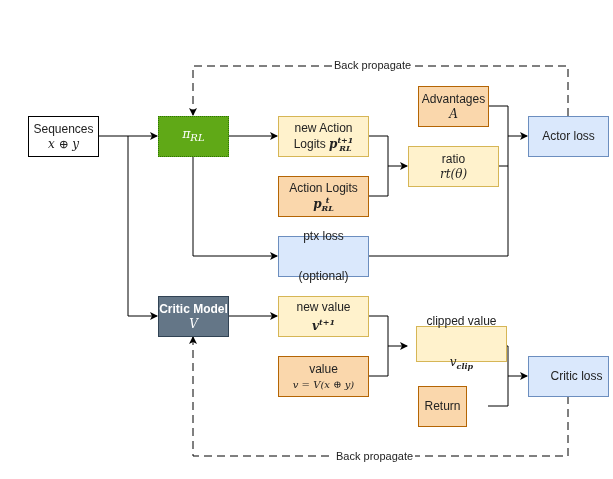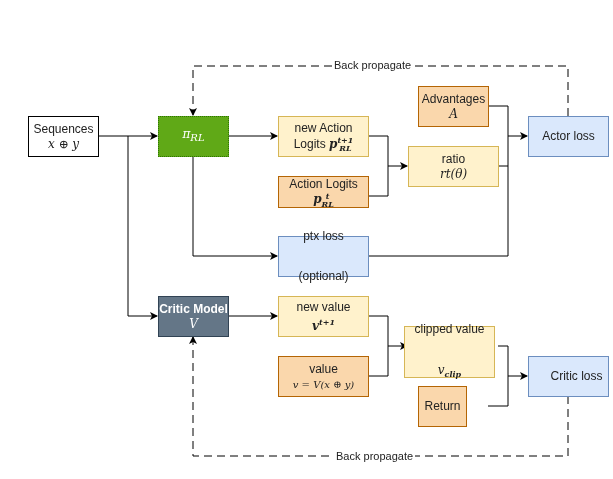--- a/index.html
+++ b/index.html
@@ -77,21 +77,21 @@
   <span>new Action</span>
   <span><span>Logits</span> <span class="math" style="display:inline-flex;align-items:center;">
         <b>p</b>
         <span style="display:inline-flex;flex-direction:column;line-height:8px;">
           <sup>t+1</sup>
           <sub>RL</sub>
         </span>
       </span></span>
 </div>
 
-<div class="node" style="left:278px; top:176px; width:91px; height:32px; background:#fad7ac; border-color:#b46504;">
+<div class="node" style="left:278px; top:176px; width:91px; height:41px; background:#fad7ac; border-color:#b46504;">
   <span>Action Logits</span>
   <span class="math" style="display:inline-flex;align-items:center;">
       <b>p</b>
       <span style="display:inline-flex;flex-direction:column;line-height:8px;">
         <sup>t</sup>
         <sub>RL</sub>
       </span>
     </span>
 </div>
 
@@ -122,21 +122,21 @@
 <div class="node" style="left:278px; top:296px; width:91px; height:41px; background:#fff2cc; border-color:#d6b656;">
   <span>new value</span>
   <span class="math"><b>v</b><sup>t+1</sup></span>
 </div>
 
 <div class="node" style="left:278px; top:356px; width:91px; height:41px; background:#fad7ac; border-color:#b46504;">
   <span>value</span>
   <span class="math" style="font-size:10px;">v = V(x ⊕ y)</span>
 </div>
 
-<div class="node" style="left:404px; top:326px; width:91px; height:52px; background:#fff2cc; border-color:#d6b656;gap:26px;">
+<div class="node" style="left:416px; top:326px; width:91px; height:36px; background:#fff2cc; border-color:#d6b656;gap:26px;">
   <span>clipped value</span>
   <span class="math"><span>v</span><sub>clip</sub></span>
 </div>
 
 <div class="node" style="left:418px; top:386px; width:49px; height:41px; background:#fad7ac; border-color:#b46504;">
   <span>Return</span>
 </div>
 
 <div class="node" style="left:528px; top:356px; width:81px; height:41px; background:#dae8fc; border-color:#6c8ebf;padding-left:16px;">
   <span>Critic loss</span>

